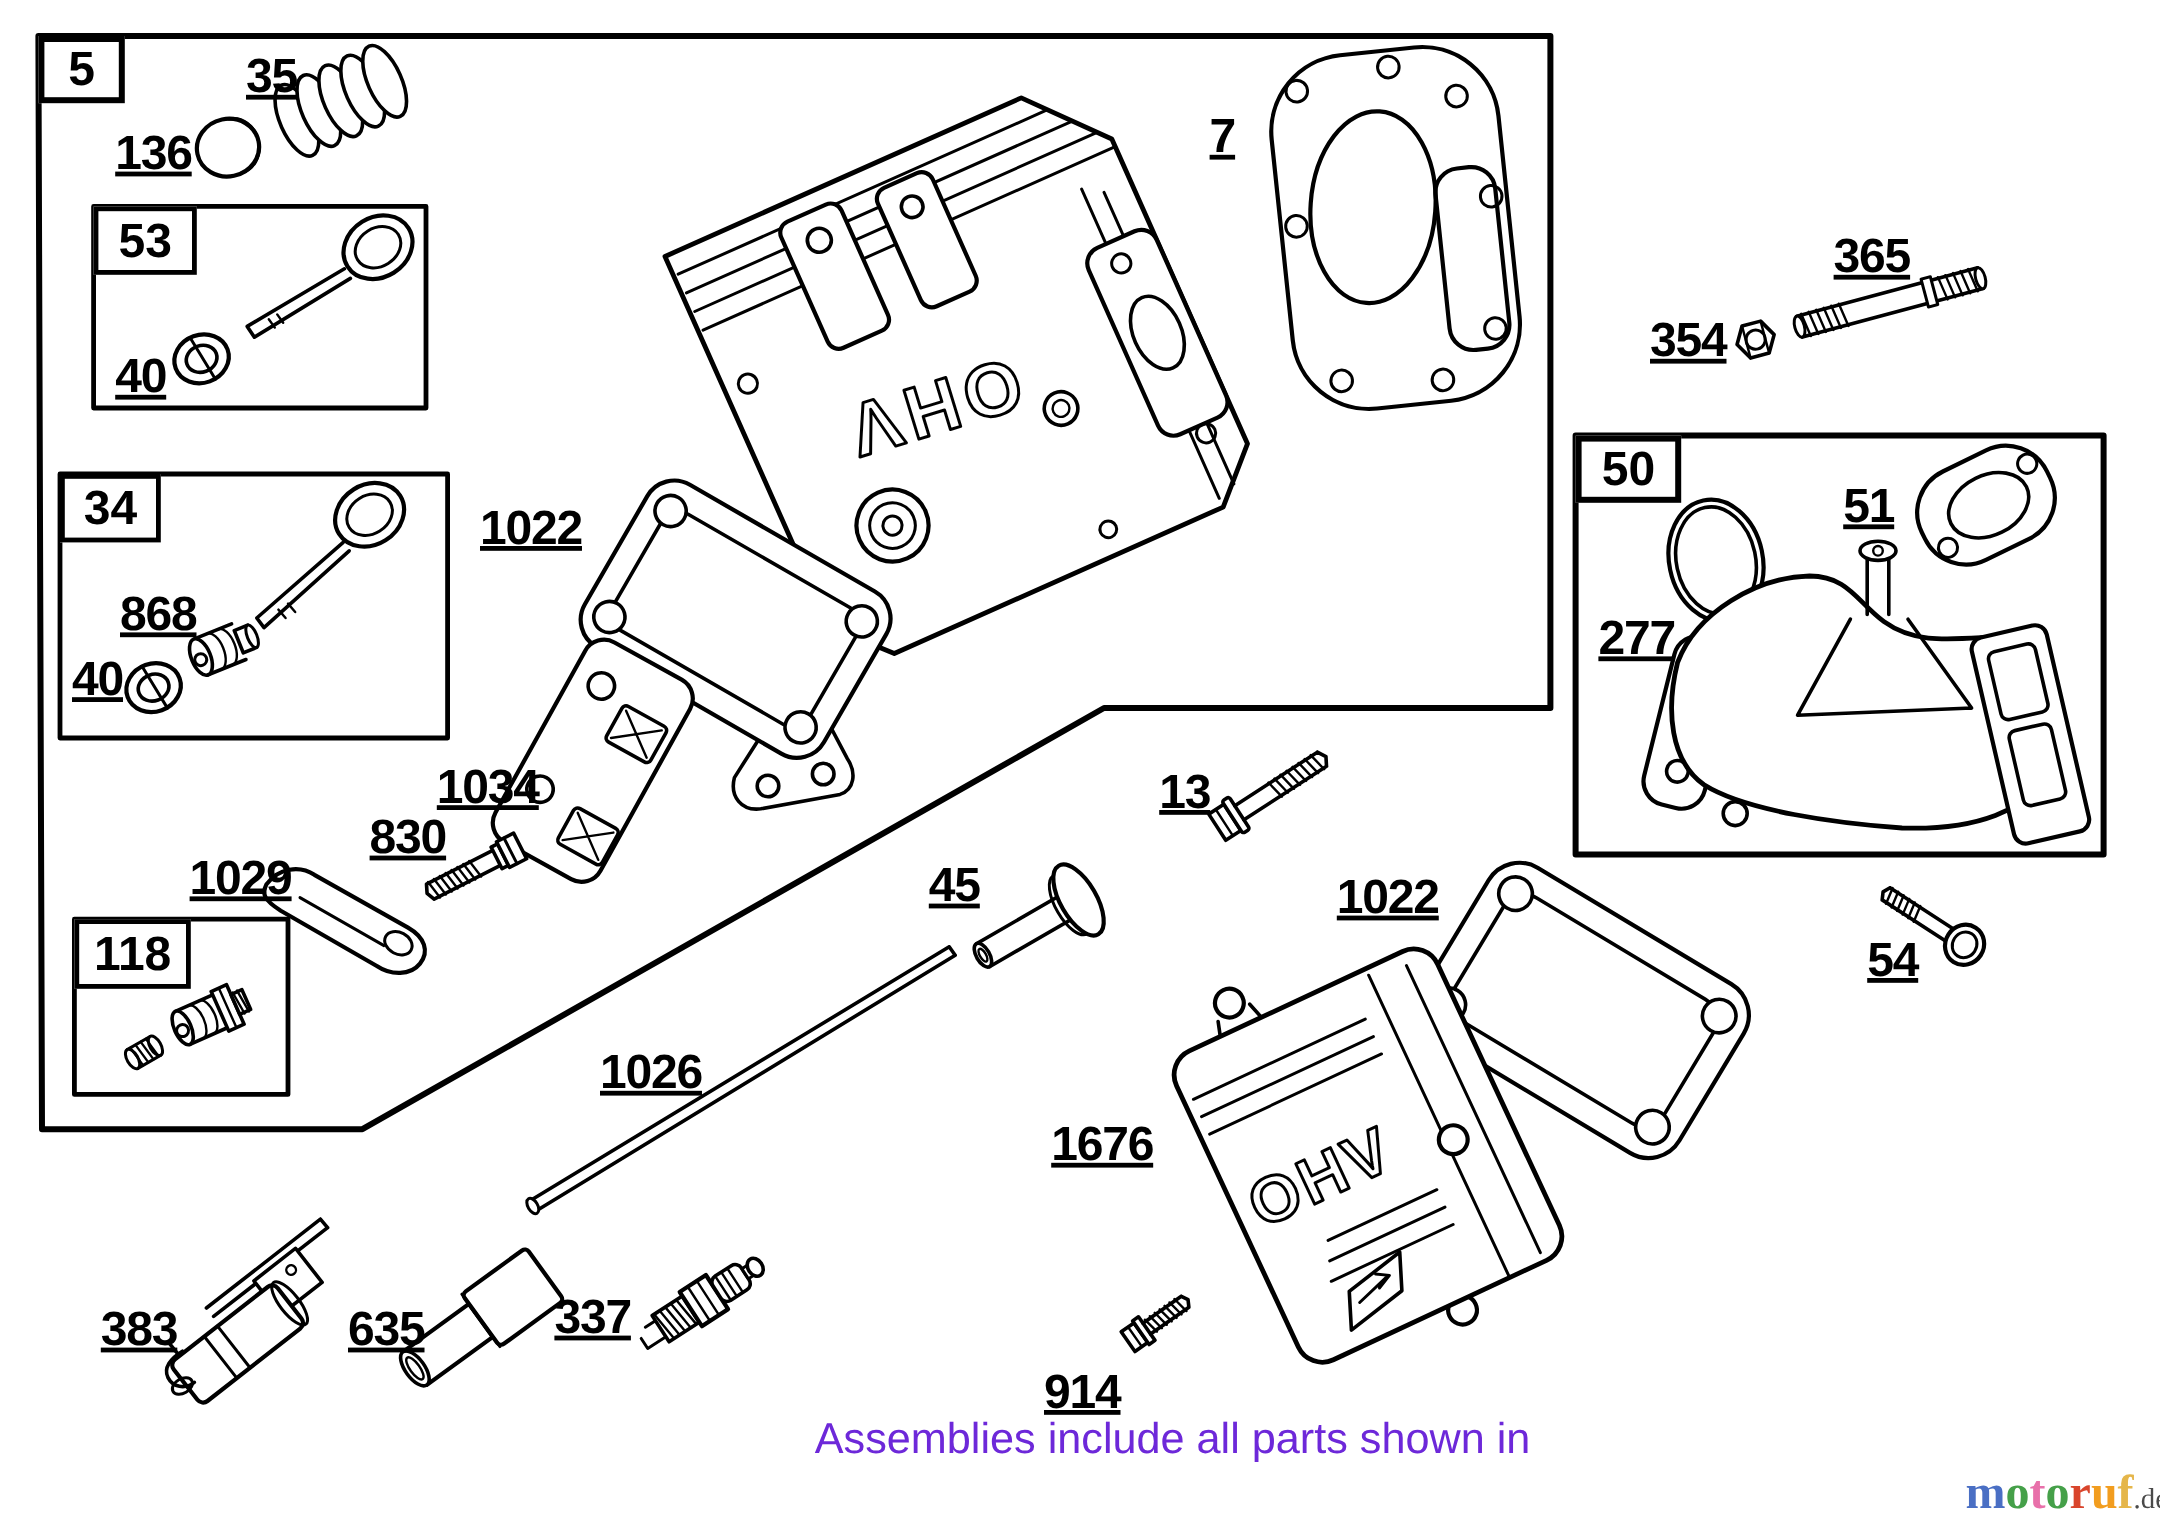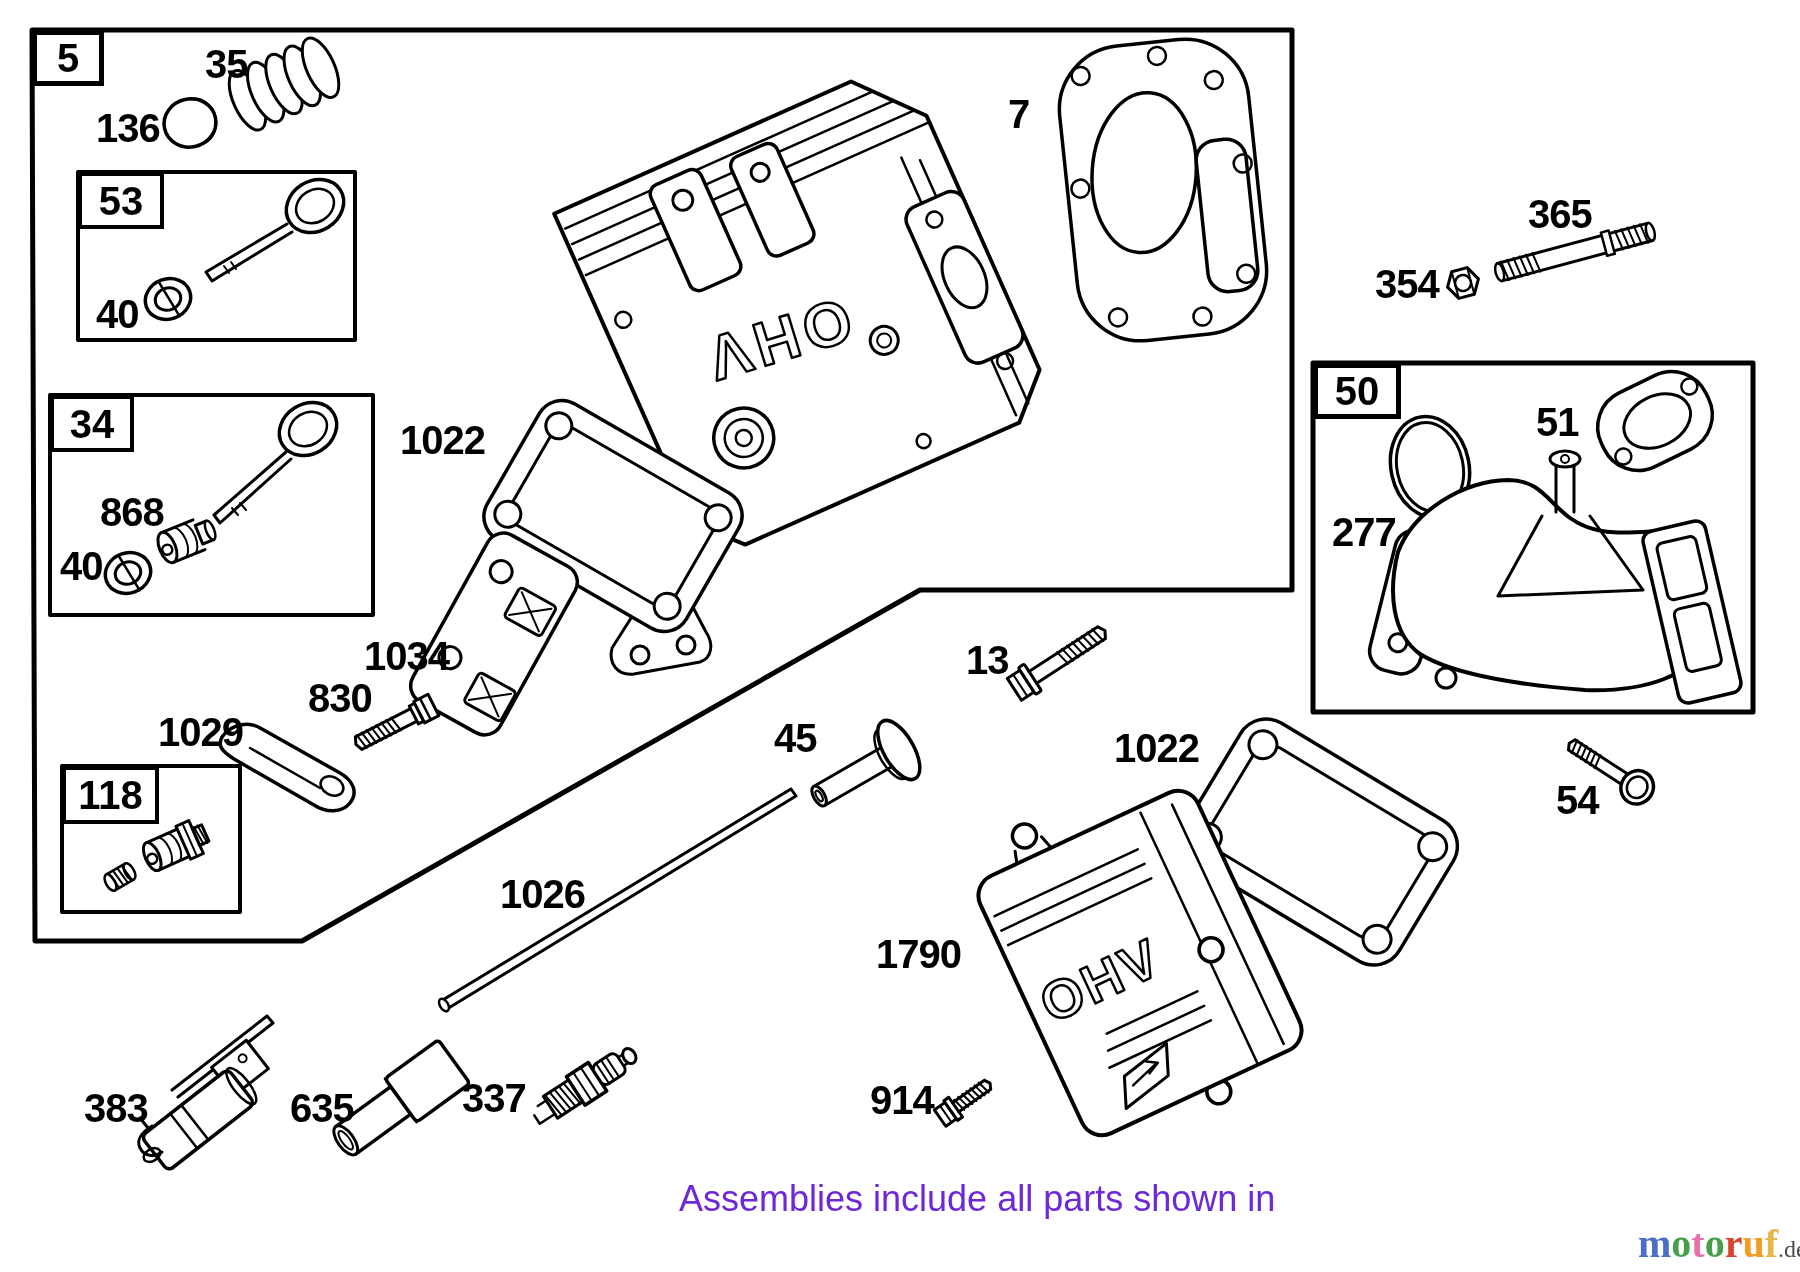--- a/index.html
+++ b/index.html
@@ -1,20 +1,20 @@
 <!DOCTYPE html>
 <html><head>
 <meta charset="utf-8">
 <style>
   html,body{margin:0;padding:0;background:#fff;}
   .stage{position:relative;width:1800px;height:1272px;background:#ffffff;overflow:hidden;
          font-family:"Liberation Sans",sans-serif;}
   svg.art{position:absolute;left:0;top:0;}
   .callout{position:absolute;font:700 40px/1 "Liberation Sans",sans-serif;color:#000;
-           letter-spacing:-1px;white-space:nowrap;}
+           letter-spacing:-1px;white-space:nowrap;text-decoration:underline;}
   .framebox{position:absolute;box-sizing:border-box;border:5px solid #000;background:#fff;
             display:flex;align-items:center;justify-content:center;
             font:700 40px/1 "Liberation Sans",sans-serif;color:#000;}
   .caption{position:absolute;left:679px;top:1176px;font:400 36px/1.30 "Liberation Sans",sans-serif;
            color:#6d28d9;}
   .watermark{position:absolute;left:1638px;top:1224px;font:700 40px/1 "Liberation Serif",serif;
              white-space:nowrap;}
   .watermark .suffix{font:400 24px/1 "Liberation Serif",serif;color:#4a4a4a;}
 </style>
 </head>
@@ -355,22 +355,22 @@
   <div class="callout" style="left:500px;top:874px;">1026</div>
   <div class="callout" style="left:774px;top:718px;">45</div>
   <div class="callout" style="left:1008px;top:94px;">7</div>
   <div class="callout" style="left:1528px;top:194px;">365</div>
   <div class="callout" style="left:1375px;top:264px;">354</div>
   <div class="callout" style="left:1536px;top:402px;">51</div>
   <div class="callout" style="left:1332px;top:512px;">277</div>
   <div class="callout" style="left:966px;top:640px;">13</div>
   <div class="callout" style="left:1114px;top:728px;">1022</div>
   <div class="callout" style="left:1556px;top:780px;">54</div>
-  <div class="callout" style="left:876px;top:934px;">1790</div>
-  <div class="callout" style="left:870px;top:1080px;">914</div>
+  <div class="callout" style="left:876px;top:934px;">1676</div>
+  <div class="callout" style="left:870px;top:1140px;">914</div>
   <div class="callout" style="left:84px;top:1088px;">383</div>
   <div class="callout" style="left:290px;top:1088px;">635</div>
   <div class="callout" style="left:462px;top:1078px;">337</div>
 
   <div class="caption">
     <div>Assemblies include all parts shown in</div>
   </div>
 
   <div class="watermark">
     <span style="color:#4a6fc4">m</span><span style="color:#45a049">o</span><span style="color:#e870aa">t</span><span style="color:#45a049">o</span><span style="color:#d9452c">r</span><span style="color:#f29d1f">u</span><span style="color:#e5b64a">f</span><span class="suffix">.de</span>

